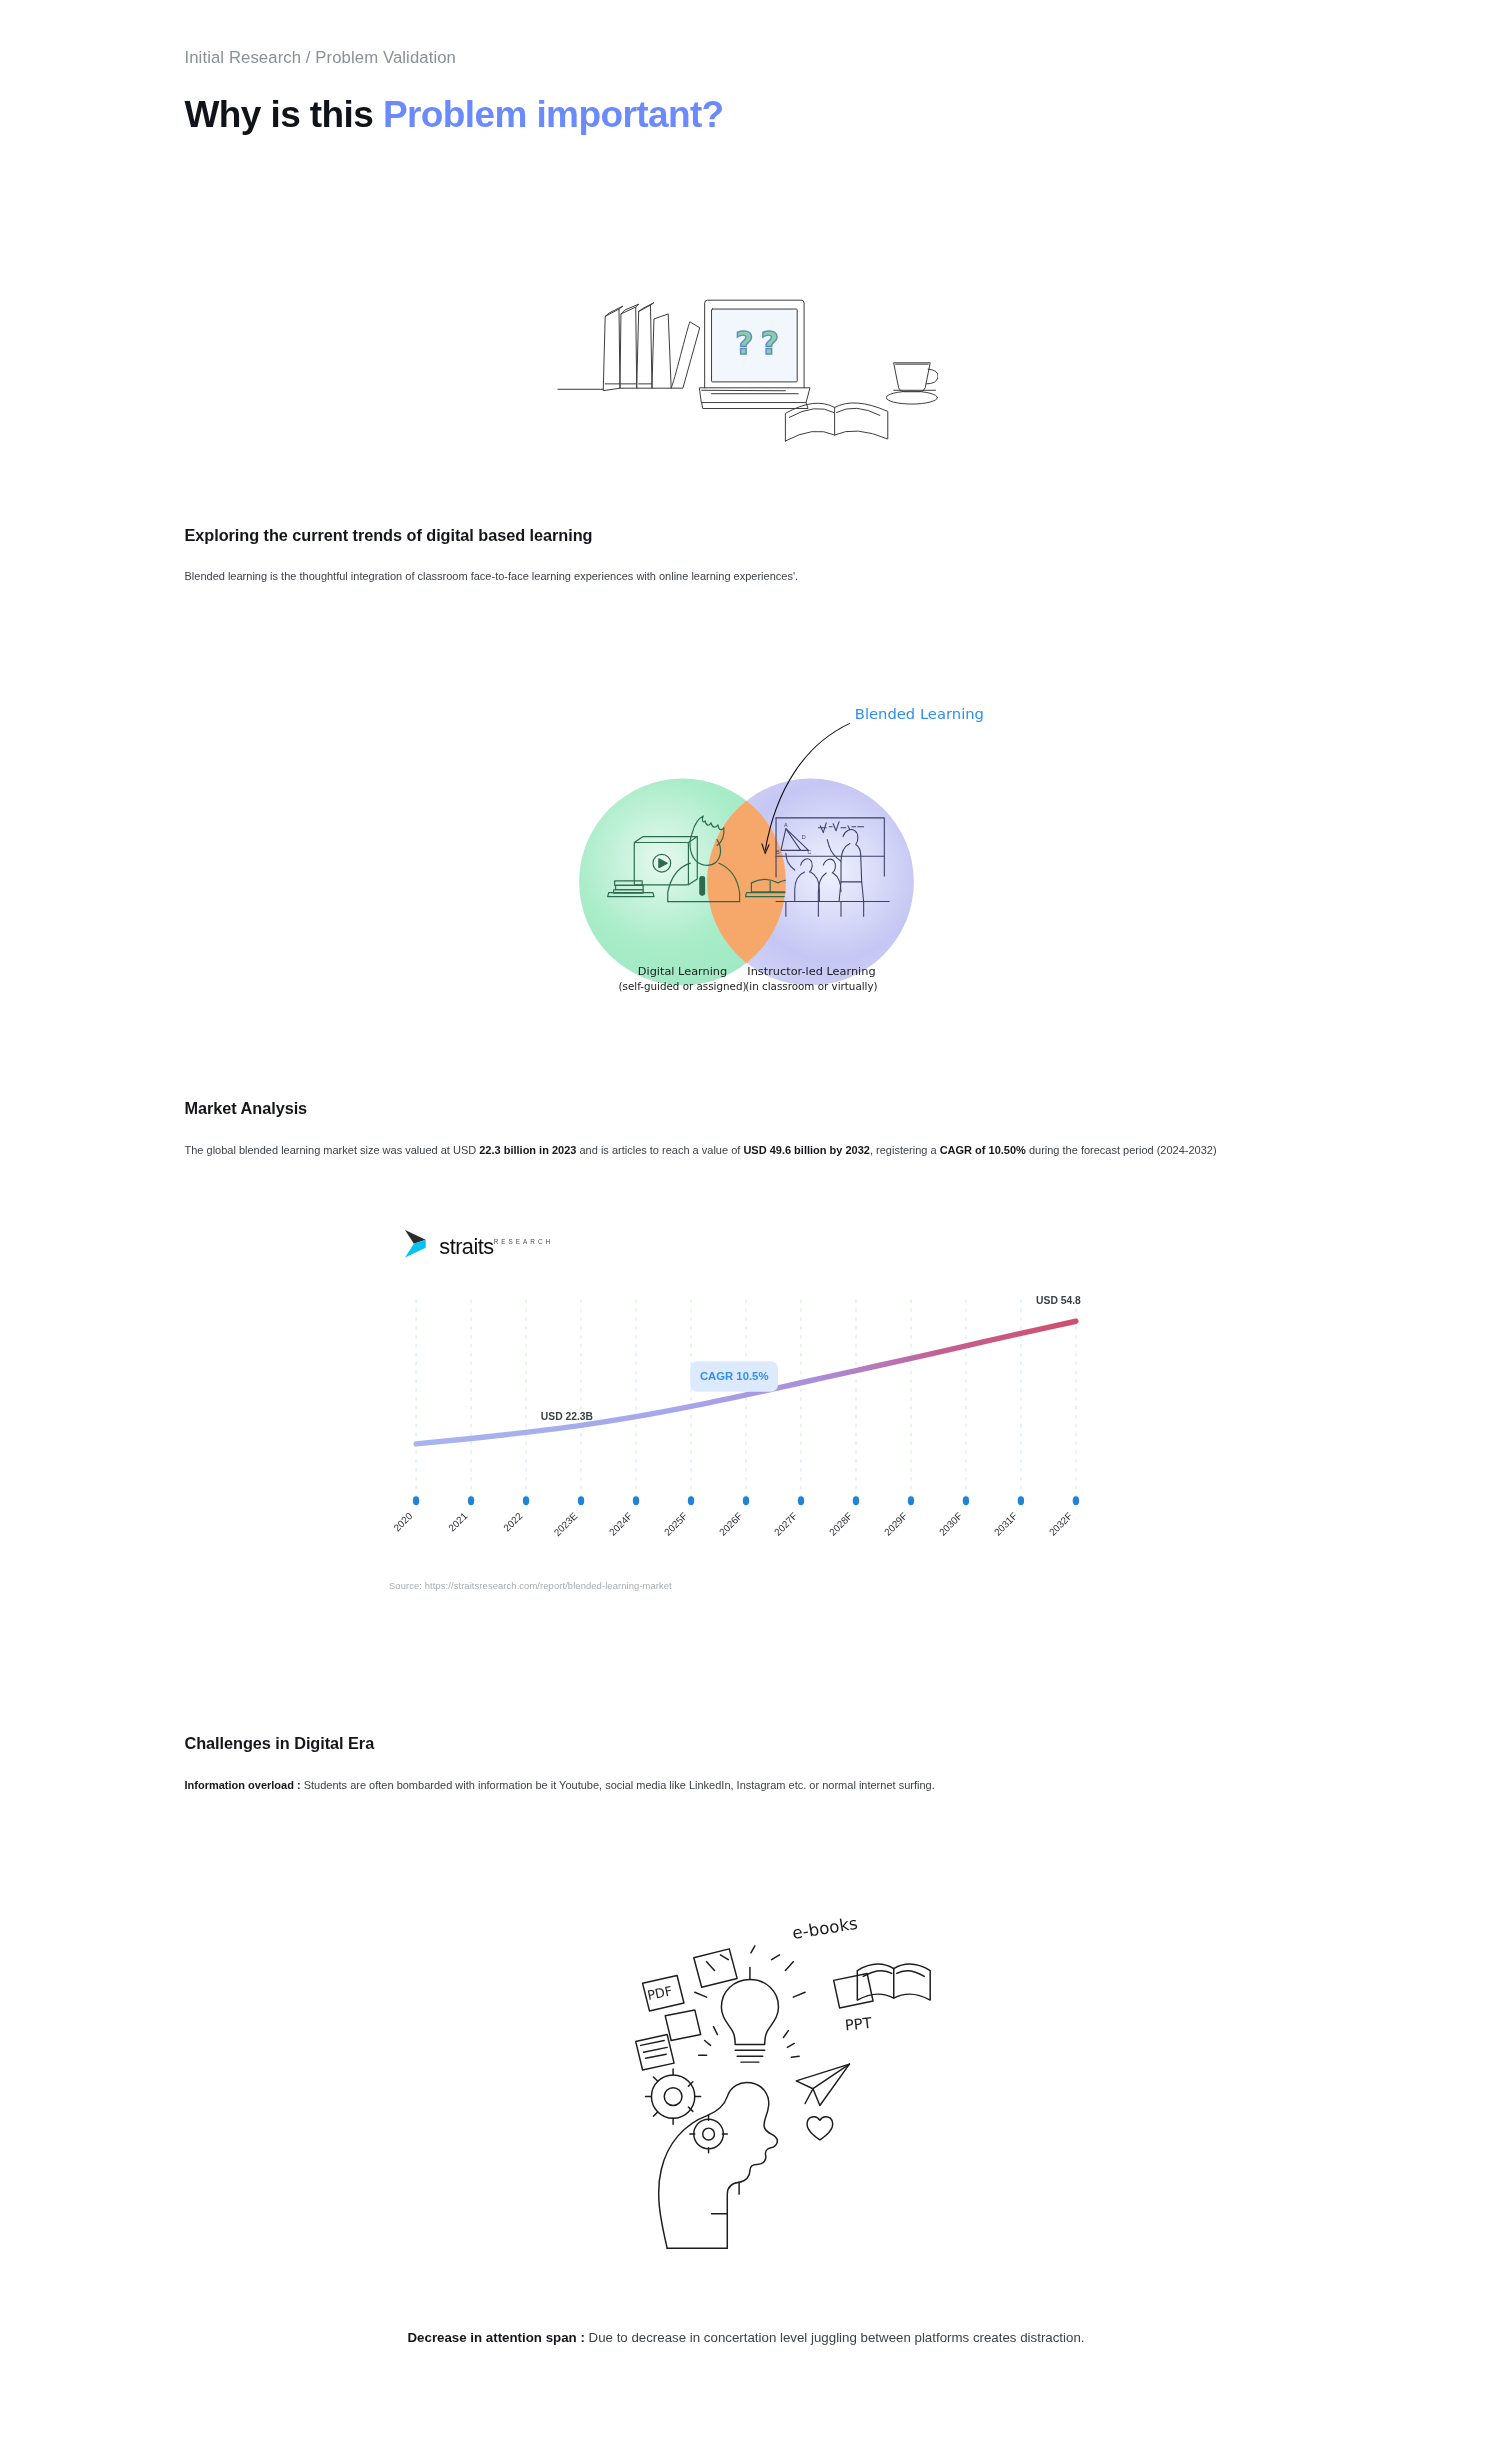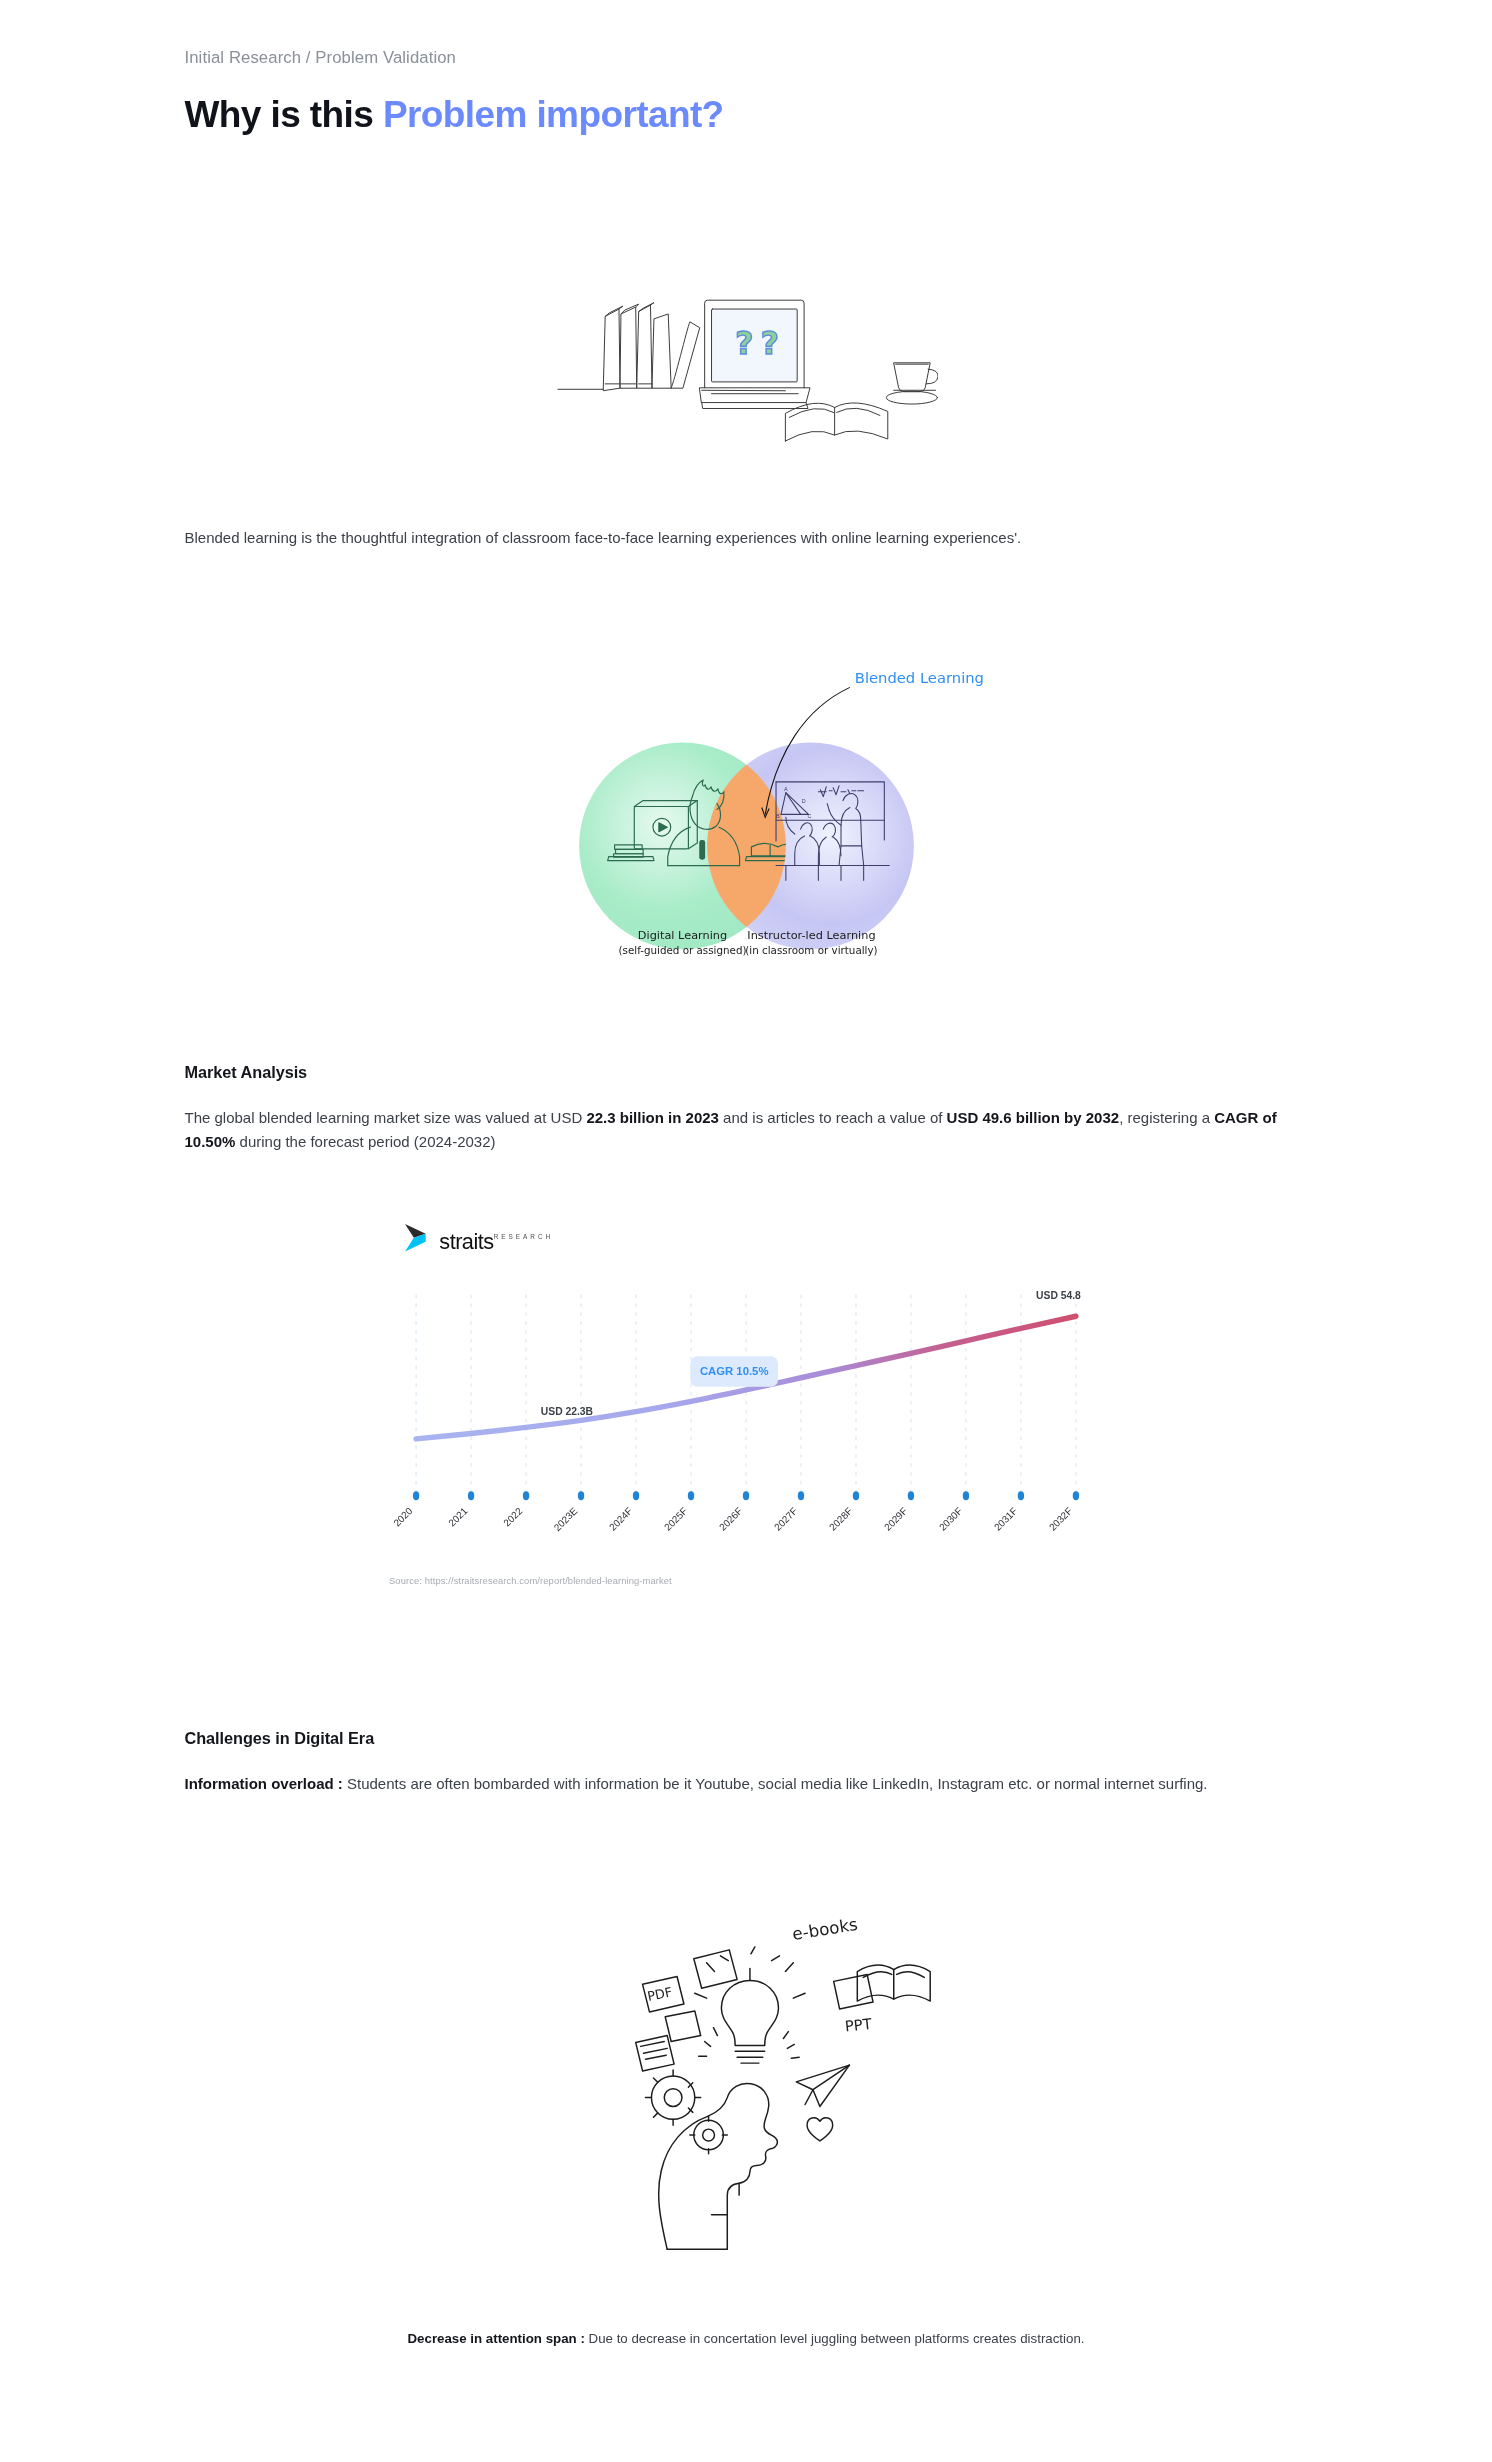--- a/index.html
+++ b/index.html
@@ -43,21 +43,21 @@
   .page-title .accent{ color:#6b8afd; }
 
   
   .section-h{
     font-size:16.3px;
     font-weight:700;
     color:#14161c;
     letter-spacing:-0.05px;
   }
   .body-p{
-    font-size:15px;
+    font-size:11px;
     line-height:1.62;
     color:#3c4049;
     font-weight:400;
     max-width:1123px;
   }
   .body-p b{ color:#14161c; font-weight:700; }
 
   
   .hero-ill{
     margin-top:79px;
@@ -187,20 +187,21 @@
 
         <path d="M690 250 L700 300 Q702 308 712 308 L742 308 Q752 308 754 300 L764 250 Z"></path>
         <path d="M760 262 Q782 264 780 278 Q778 292 756 292"></path>
         <ellipse cx="727" cy="320" rx="52" ry="13"></ellipse>
         <path d="M694 252 L760 252"></path>
       </g>
     </svg>
   </div>
 
   <div class="sec-trends">
+    <div class="section-h">Exploring the current trends of digital based learning</div>
     <div class="body-p">Blended learning is the thoughtful integration of classroom face-to-face learning experiences with online learning experiences'.</div>
   </div>
 
   <div class="venn-block">
     <svg width="571" height="345" viewBox="0 0 1160 700">
       <defs>
         <radialGradient id="gGreen" cx="40%" cy="40%" r="75%">
           <stop offset="0%" stop-color="#e6f9ef"></stop>
           <stop offset="55%" stop-color="#a8ecc8"></stop>
           <stop offset="100%" stop-color="#9de7c2"></stop>

